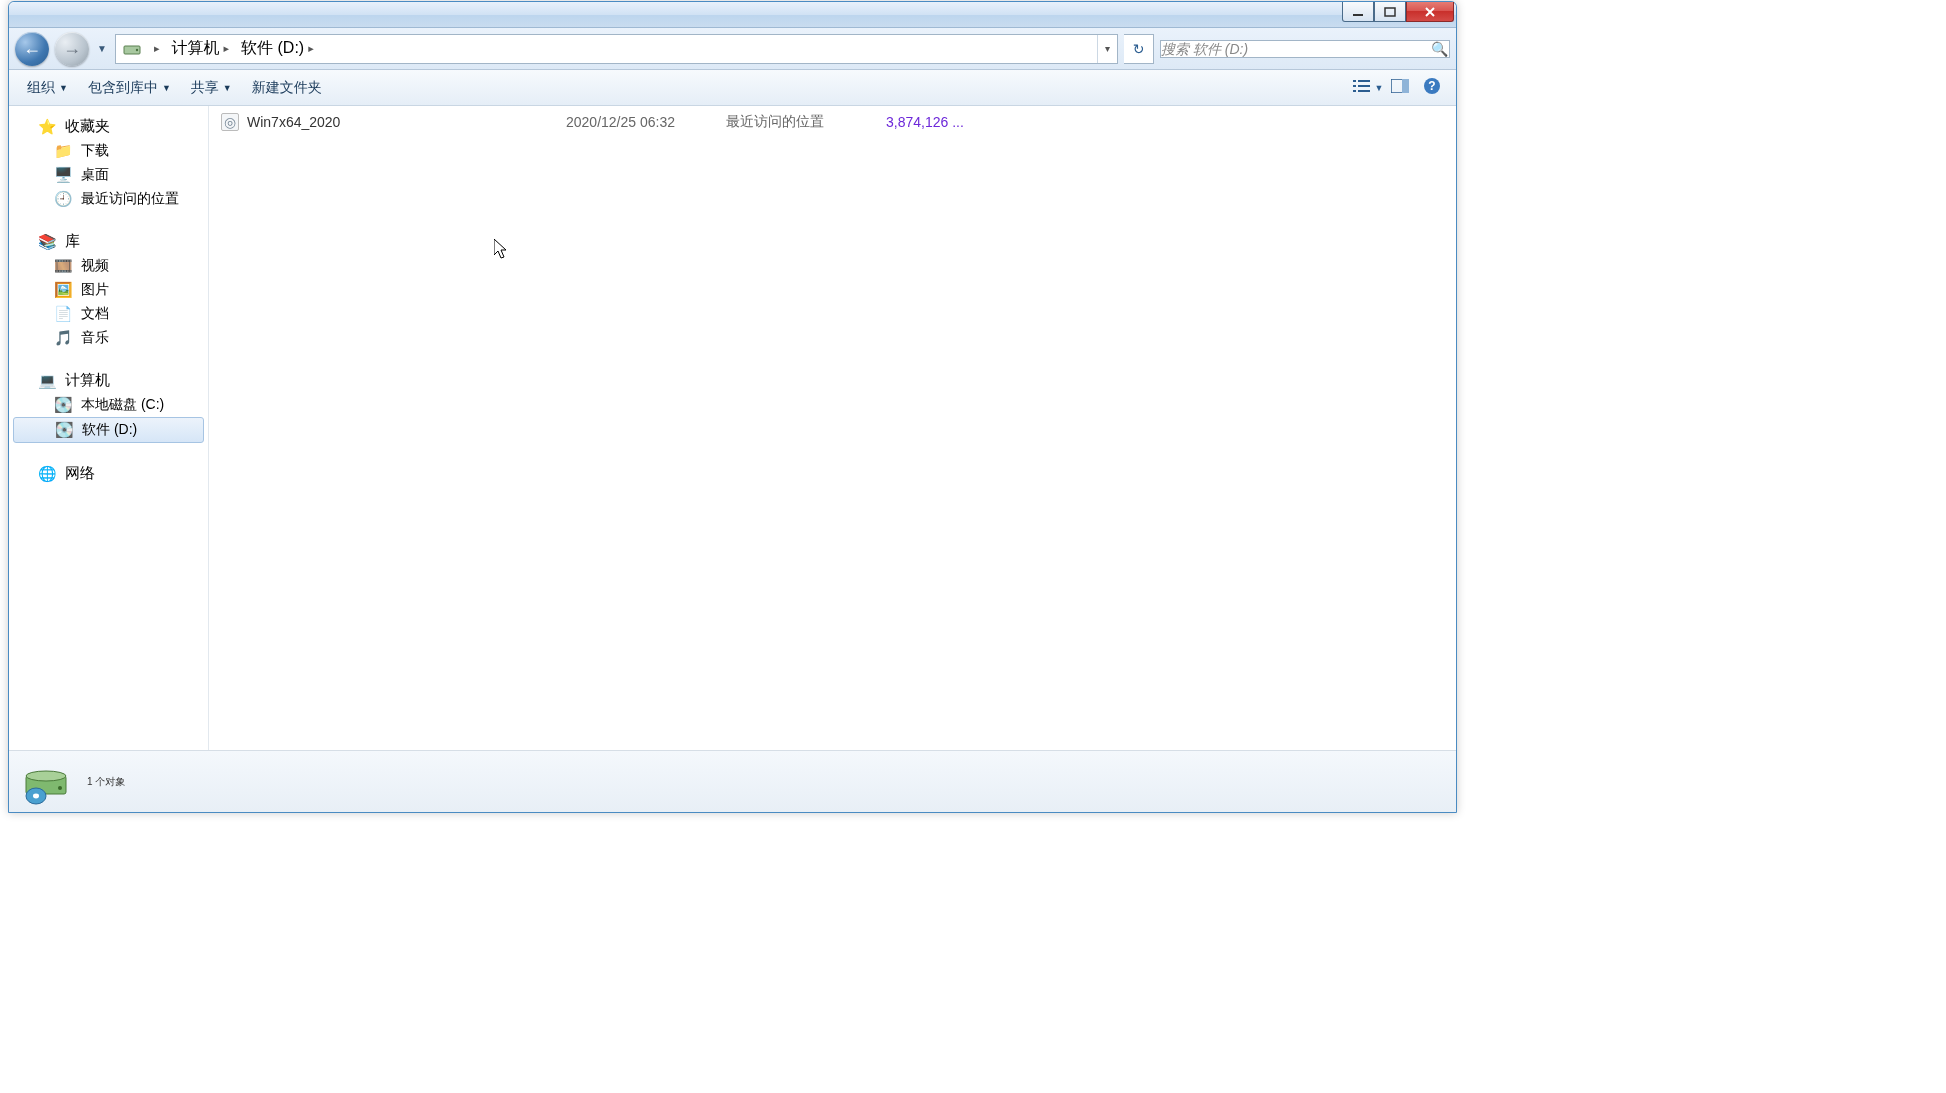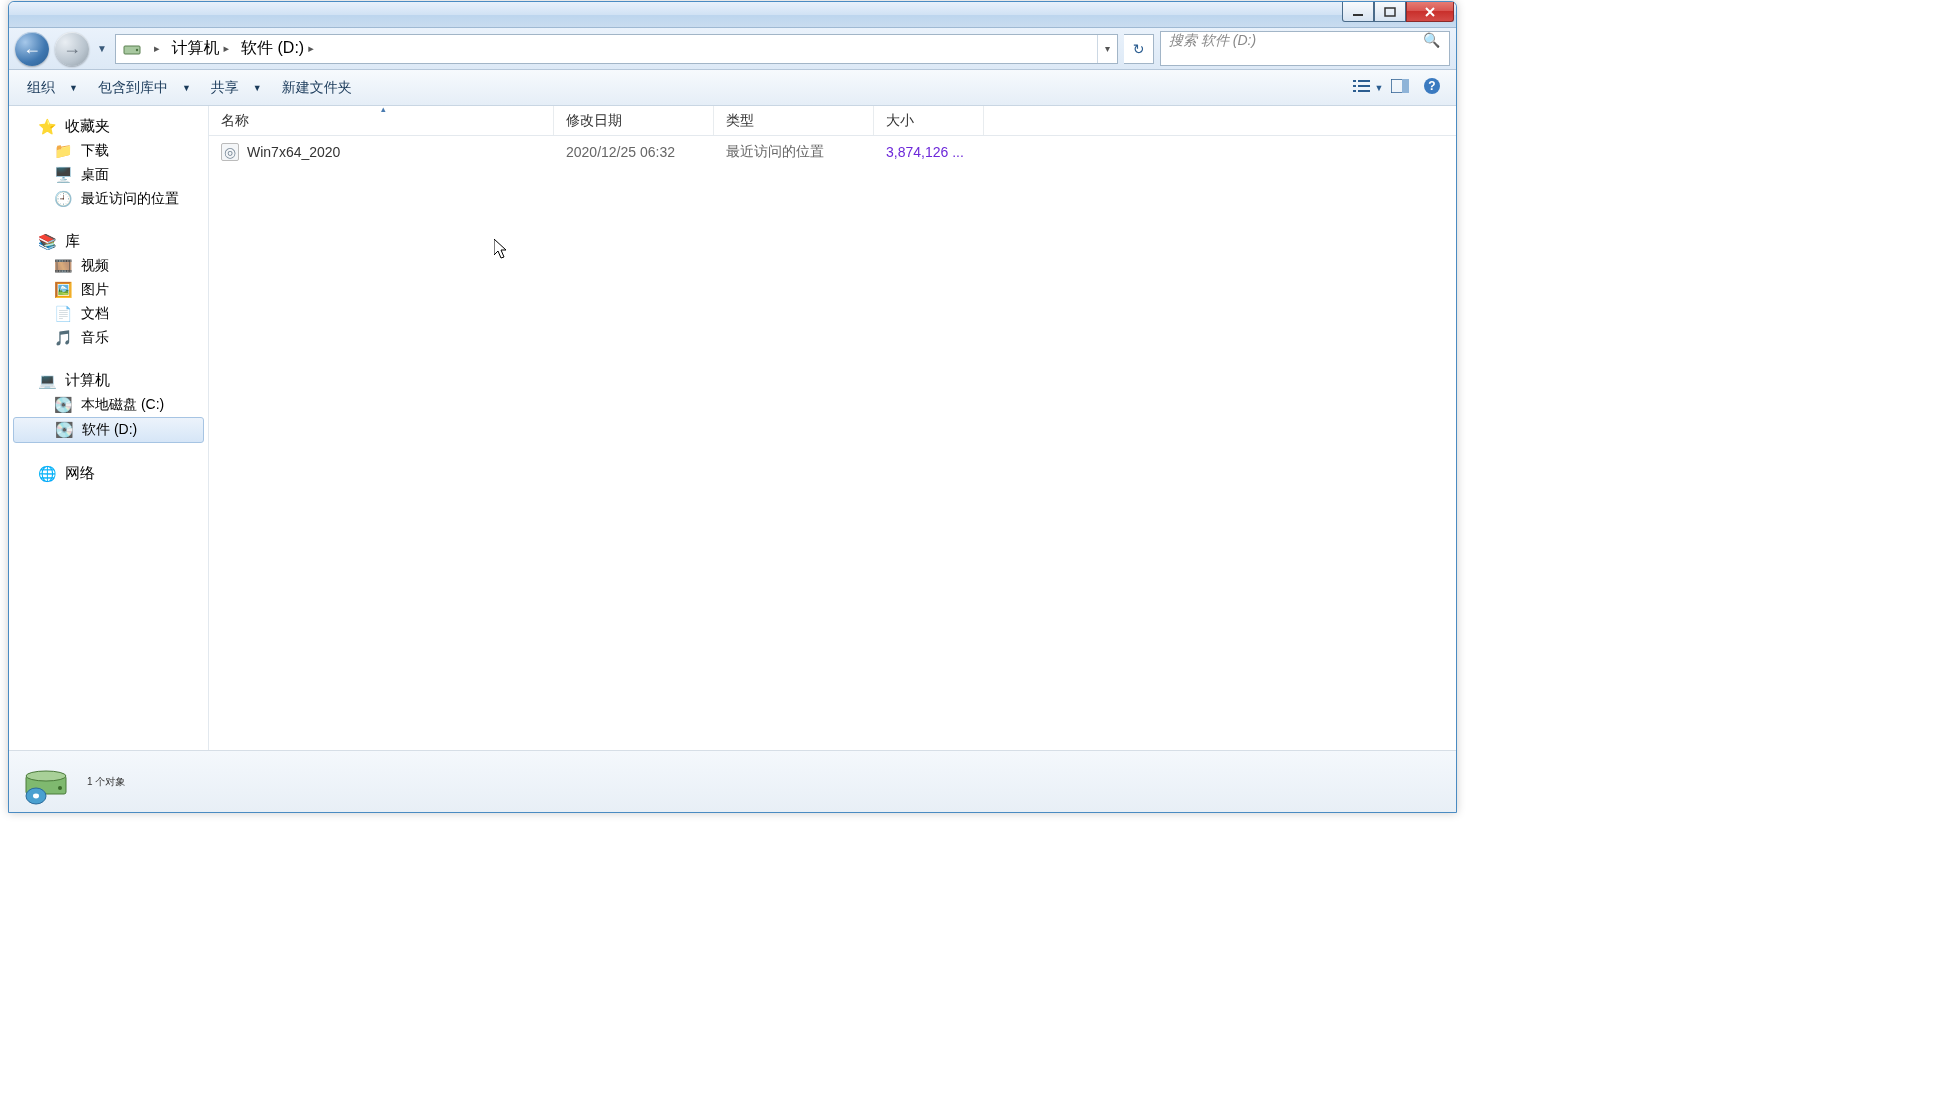--- a/index.html
+++ b/index.html
@@ -40,31 +40,31 @@
 
 .breadcrumb {
   flex: 1; height: 30px; background: #fff; border: 1px solid #a2b5c7; display: flex; align-items: center;
 }
 .bc-icon { width: 24px; height: 24px; margin: 0 4px; display:flex; align-items:center; justify-content:center; font-size:16px; }
 .bc-seg { padding: 0 6px; display: flex; align-items: center; gap: 4px; height: 100%; }
 .bc-chev { font-size: 11px; color: #555; }
 .bc-drop { width: 20px; height: 100%; border-left: 1px solid #ccd8e4; display:flex; align-items:center; justify-content:center; font-size:10px; color:#555; margin-left:auto; }
 .bc-refresh { width: 30px; height: 30px; border: 1px solid #a2b5c7; border-left: none; background:#fff; display:flex;align-items:center;justify-content:center;font-size:14px;color:#2b5d90; }
 
-.search-box { width: 290px; height: 35px; border: 1px solid #a2b5c7; background:#fff; display:flex; align-items:flex-start; padding:0 8px; }
+.search-box { width: 290px; height: 18px; border: 1px solid #a2b5c7; background:#fff; display:flex; align-items:flex-start; padding:0 0; }
 .search-box input { border:none; outline:none; flex:1; font-size:14px; color:#333; font-style:italic; }
 .search-box input::placeholder { color:#888; font-style:italic; }
 .search-ico { color:#2b5d90; font-size:14px; }
 
 
 .toolbar {
   height: 36px; background: linear-gradient(to bottom, #f7fafd, #e5eef7); border-bottom:1px solid #c9d6e3;
   display:flex; align-items:center; padding:0 8px; gap:0;
 }
-.tb-btn { padding:6px 10px; display:flex; align-items:center; gap:14px; font-size:14px; color:#1a3a5a; cursor:default; }
+.tb-btn { padding:6px 10px; display:flex; align-items:center; gap:4px; font-size:14px; color:#1a3a5a; cursor:default; }
 .tb-drop { font-size:9px; }
 .tb-spacer { flex:1; }
 .tb-icon-btn { width:32px; height:28px; display:flex; align-items:center; justify-content:center; font-size:16px; color:#2b5d90; }
 .view-btn { display:flex; align-items:center; gap:4px; }
 
 
 .content { display:flex; height: calc(100% - 26px - 42px - 36px - 62px); }
 
 
 .sidebar { width: 200px; border-right:1px solid #e2e8ee; padding:8px 0; overflow:auto; }
@@ -277,35 +277,20 @@
 
       <div class="sb-group">
         <div class="sb-header">
             <span class="sb-ico">🌐</span>
             <span>网络</span>
           </div>
       </div>
     </div>
 
     <div class="filelist">
-      <div class="fl-header">
-        <div class="fl-col name" style="position:relative;">
-          <span>名称</span>
-          <span class="sort-ind" style="left:50%;top:-2px;">▴</span>
-        </div>
-        <div class="fl-col date">
-            <span>修改日期</span>
-          </div>
-        <div class="fl-col type">
-            <span>类型</span>
-          </div>
-        <div class="fl-col size">
-            <span>大小</span>
-          </div>
-      </div>
 
       <div class="fl-row">
         <div class="fl-cell name">
           <span class="file-ico">◎</span>
           <span>Win7x64_2020</span>
         </div>
         <div class="fl-cell date">
             <span>2020/12/25 06:32</span>
           </div>
         <div class="fl-cell type">

